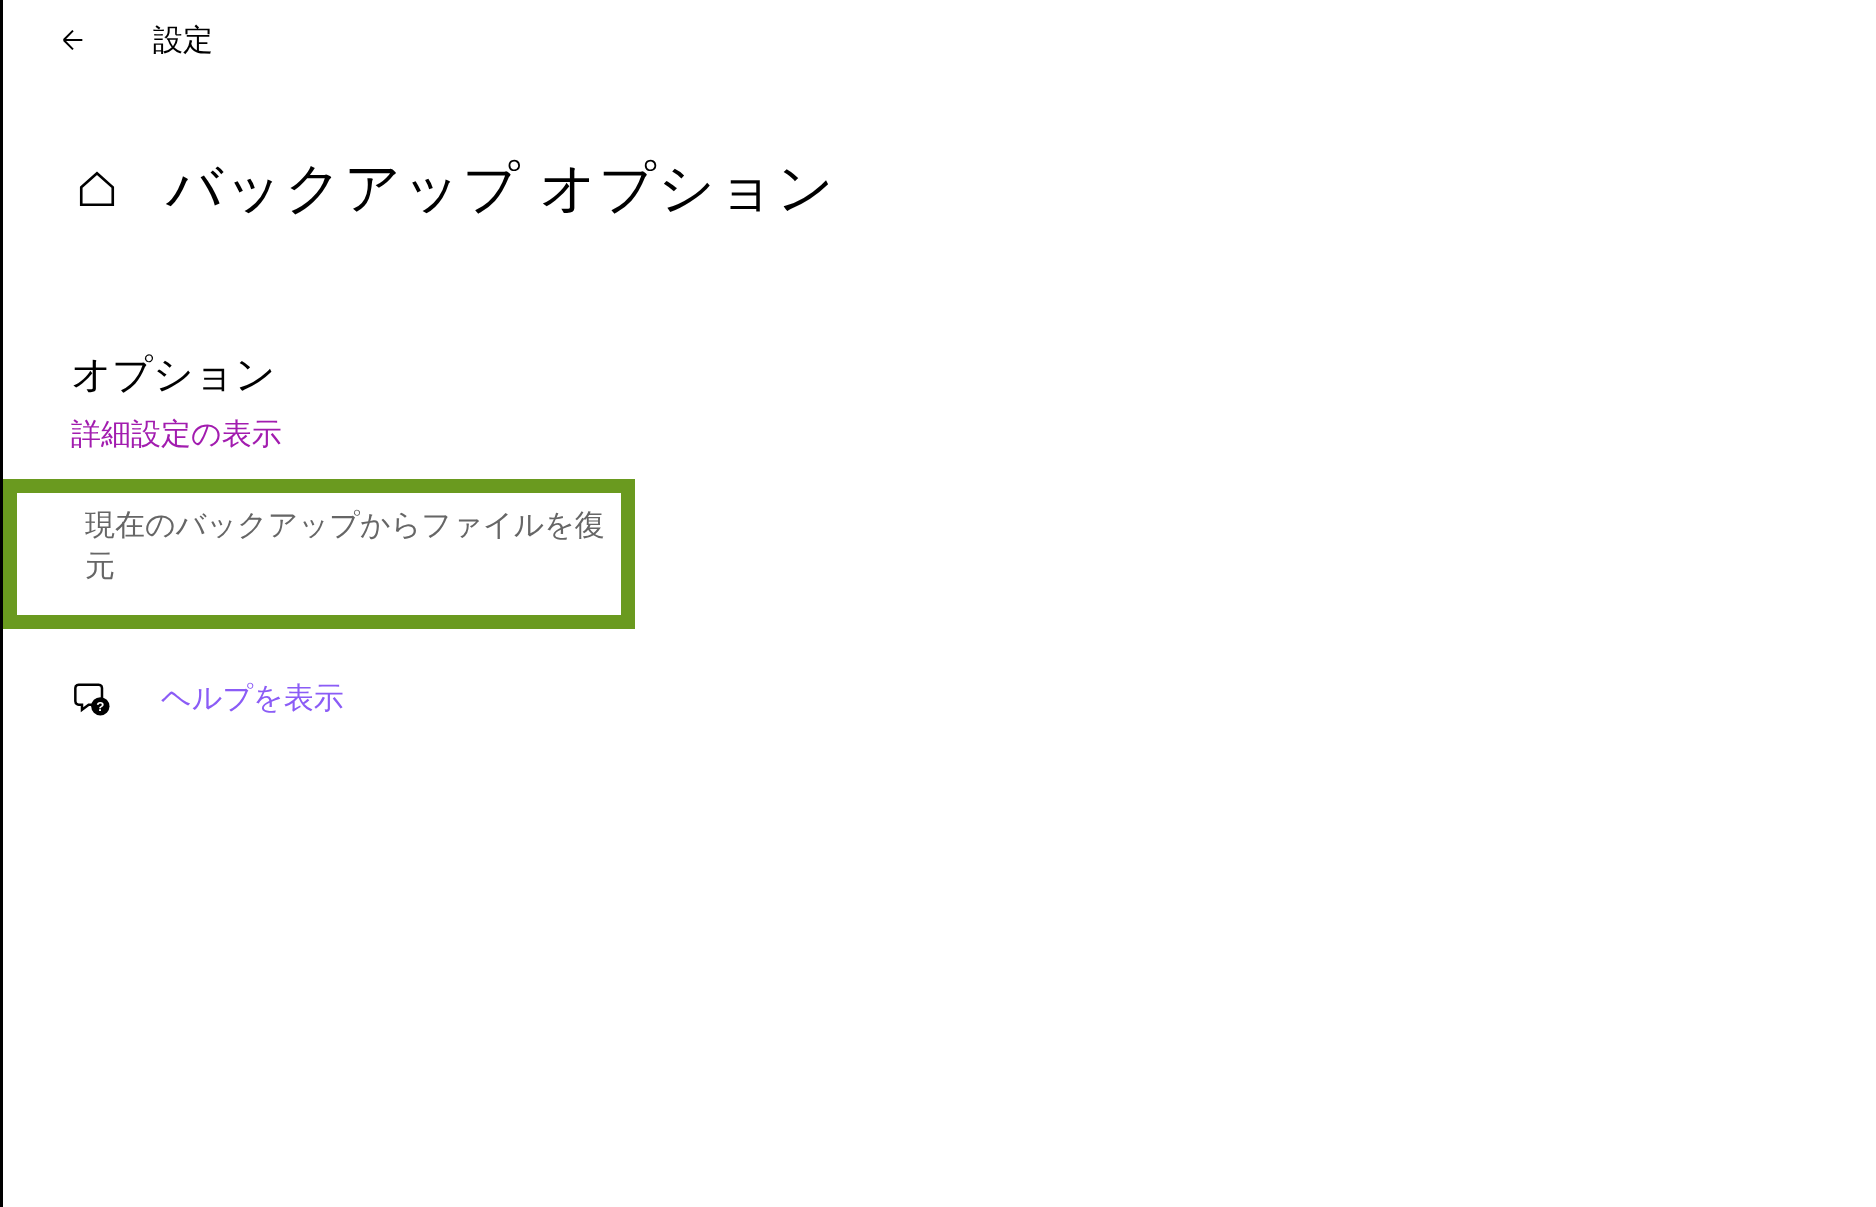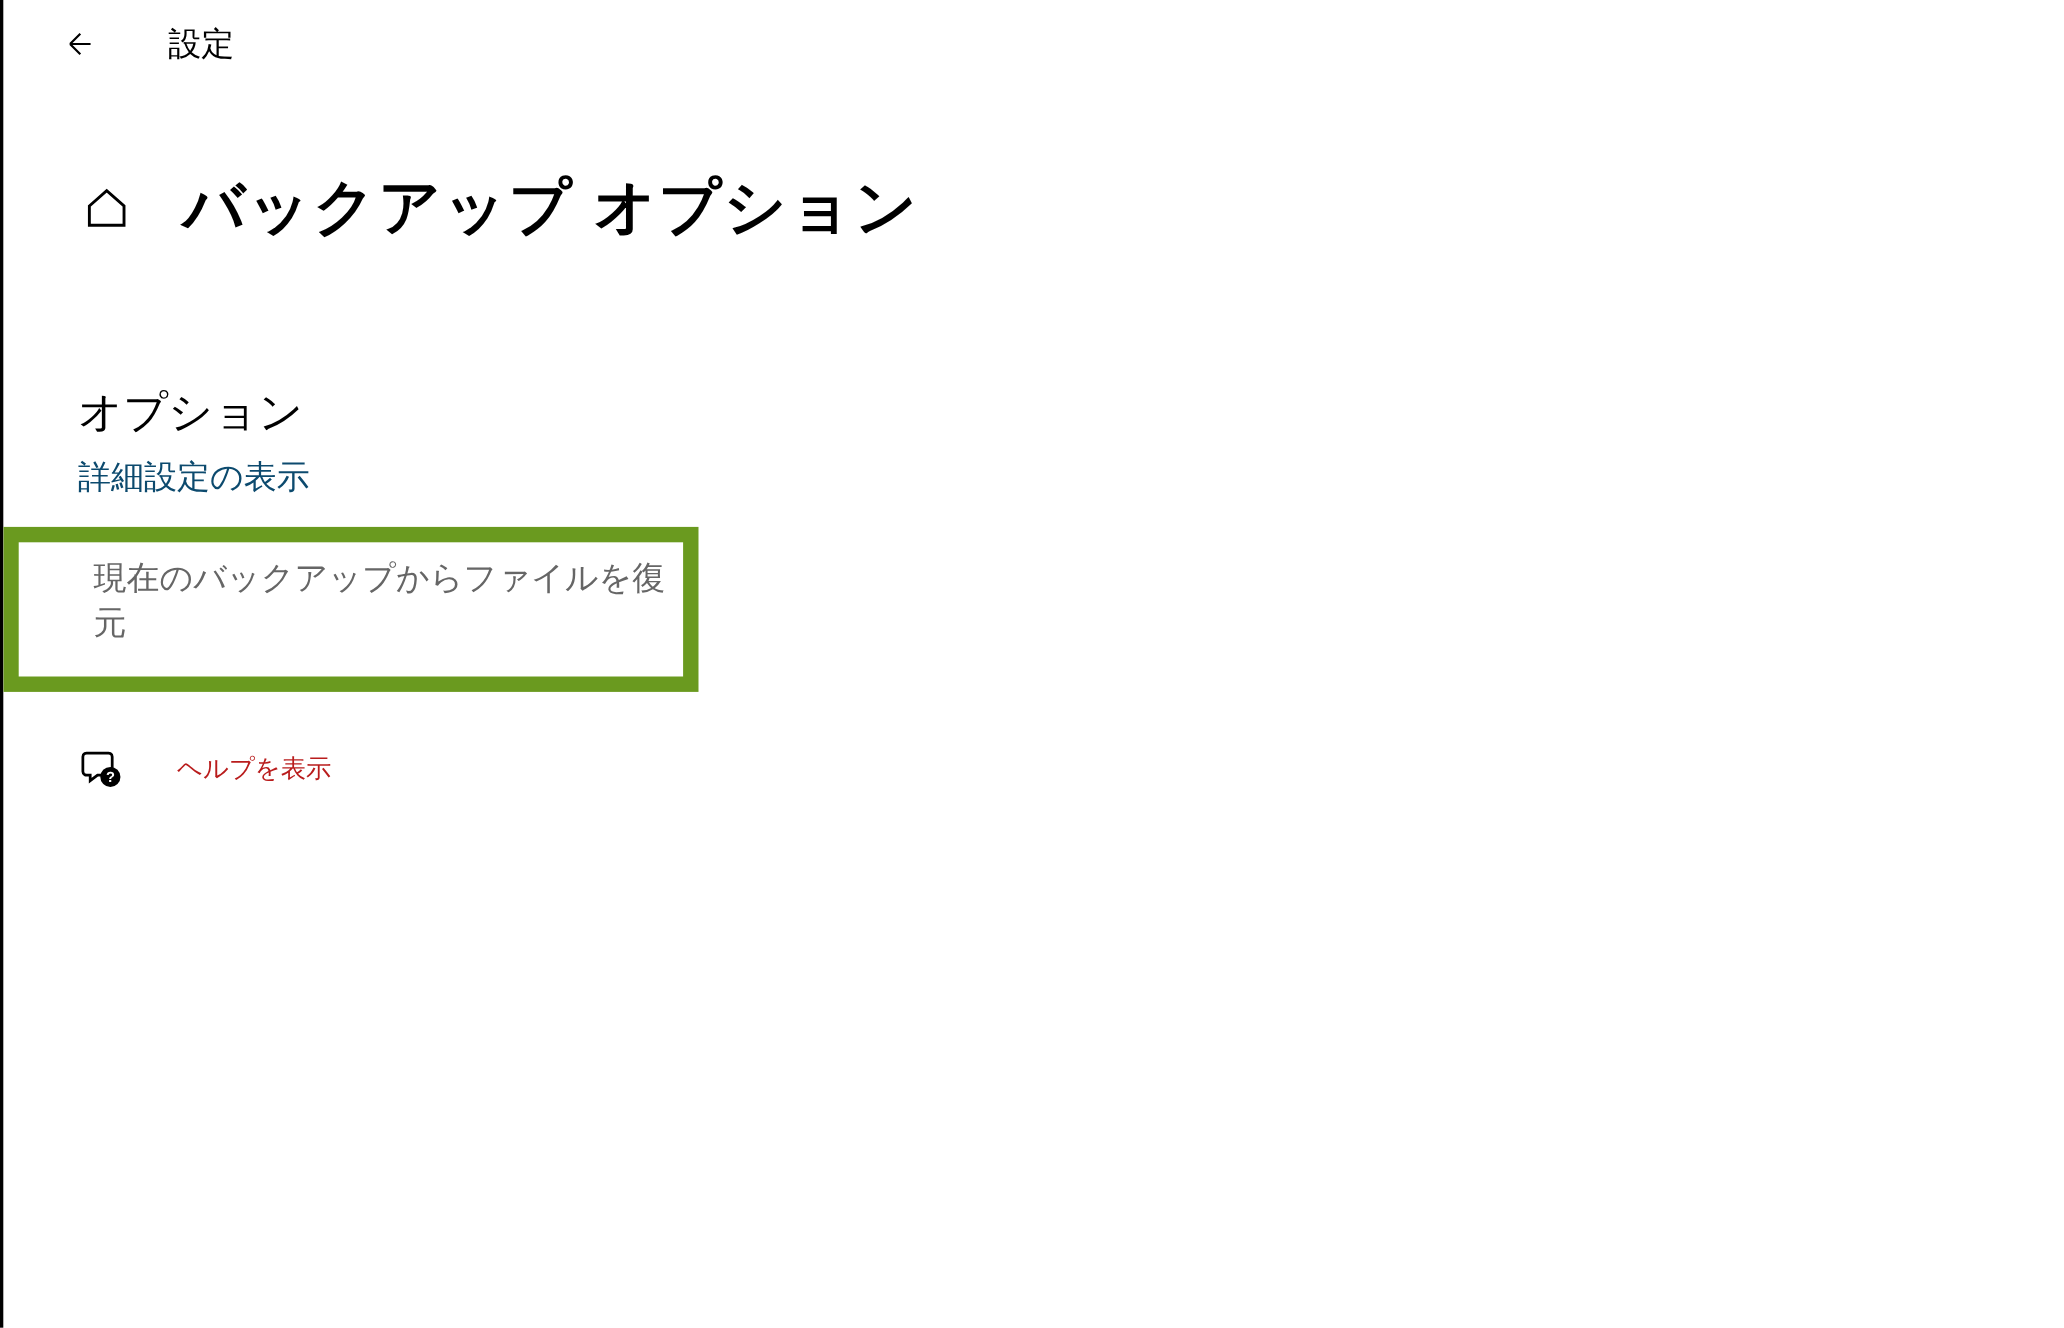--- a/index.html
+++ b/index.html
@@ -50,33 +50,33 @@
       align-items: center;
       justify-content: center;
       cursor: pointer;
     }
     .home-icon svg {
       width: 42px;
       height: 42px;
     }
     .page-title {
       font-size: 56px;
-      font-weight: 700;
+      font-weight: 400;
       letter-spacing: 2px;
     }
     .section {
       padding: 120px 0 0 68px;
     }
     .section-heading {
       font-size: 40px;
       font-weight: 400;
       margin-bottom: 12px;
     }
     .link {
-      color: #0c4a6e;
+      color: #a21caf;
       font-size: 30px;
       cursor: pointer;
       display: inline-block;
     }
     .highlight-box {
       margin-top: 24px;
       margin-left: -68px;
       border: 14px solid #6a9a1f;
       padding: 12px 0 28px 68px;
       width: 632px;
@@ -96,22 +96,22 @@
       height: 42px;
       display: flex;
       align-items: center;
       justify-content: center;
     }
     .help-icon svg {
       width: 40px;
       height: 40px;
     }
     .help-link {
-      color: #b91c1c;
-      font-size: 23px;
+      color: #8b5cf6;
+      font-size: 30px;
       cursor: pointer;
     }
   </style>
 </head>
 <body>
 
 <div class="header">
   <div class="back-arrow">
     <svg viewBox="0 0 24 24" fill="none" stroke="#000000" stroke-width="1.5">
       <path d="M19 12H5M5 12L12 5M5 12L12 19"></path>

